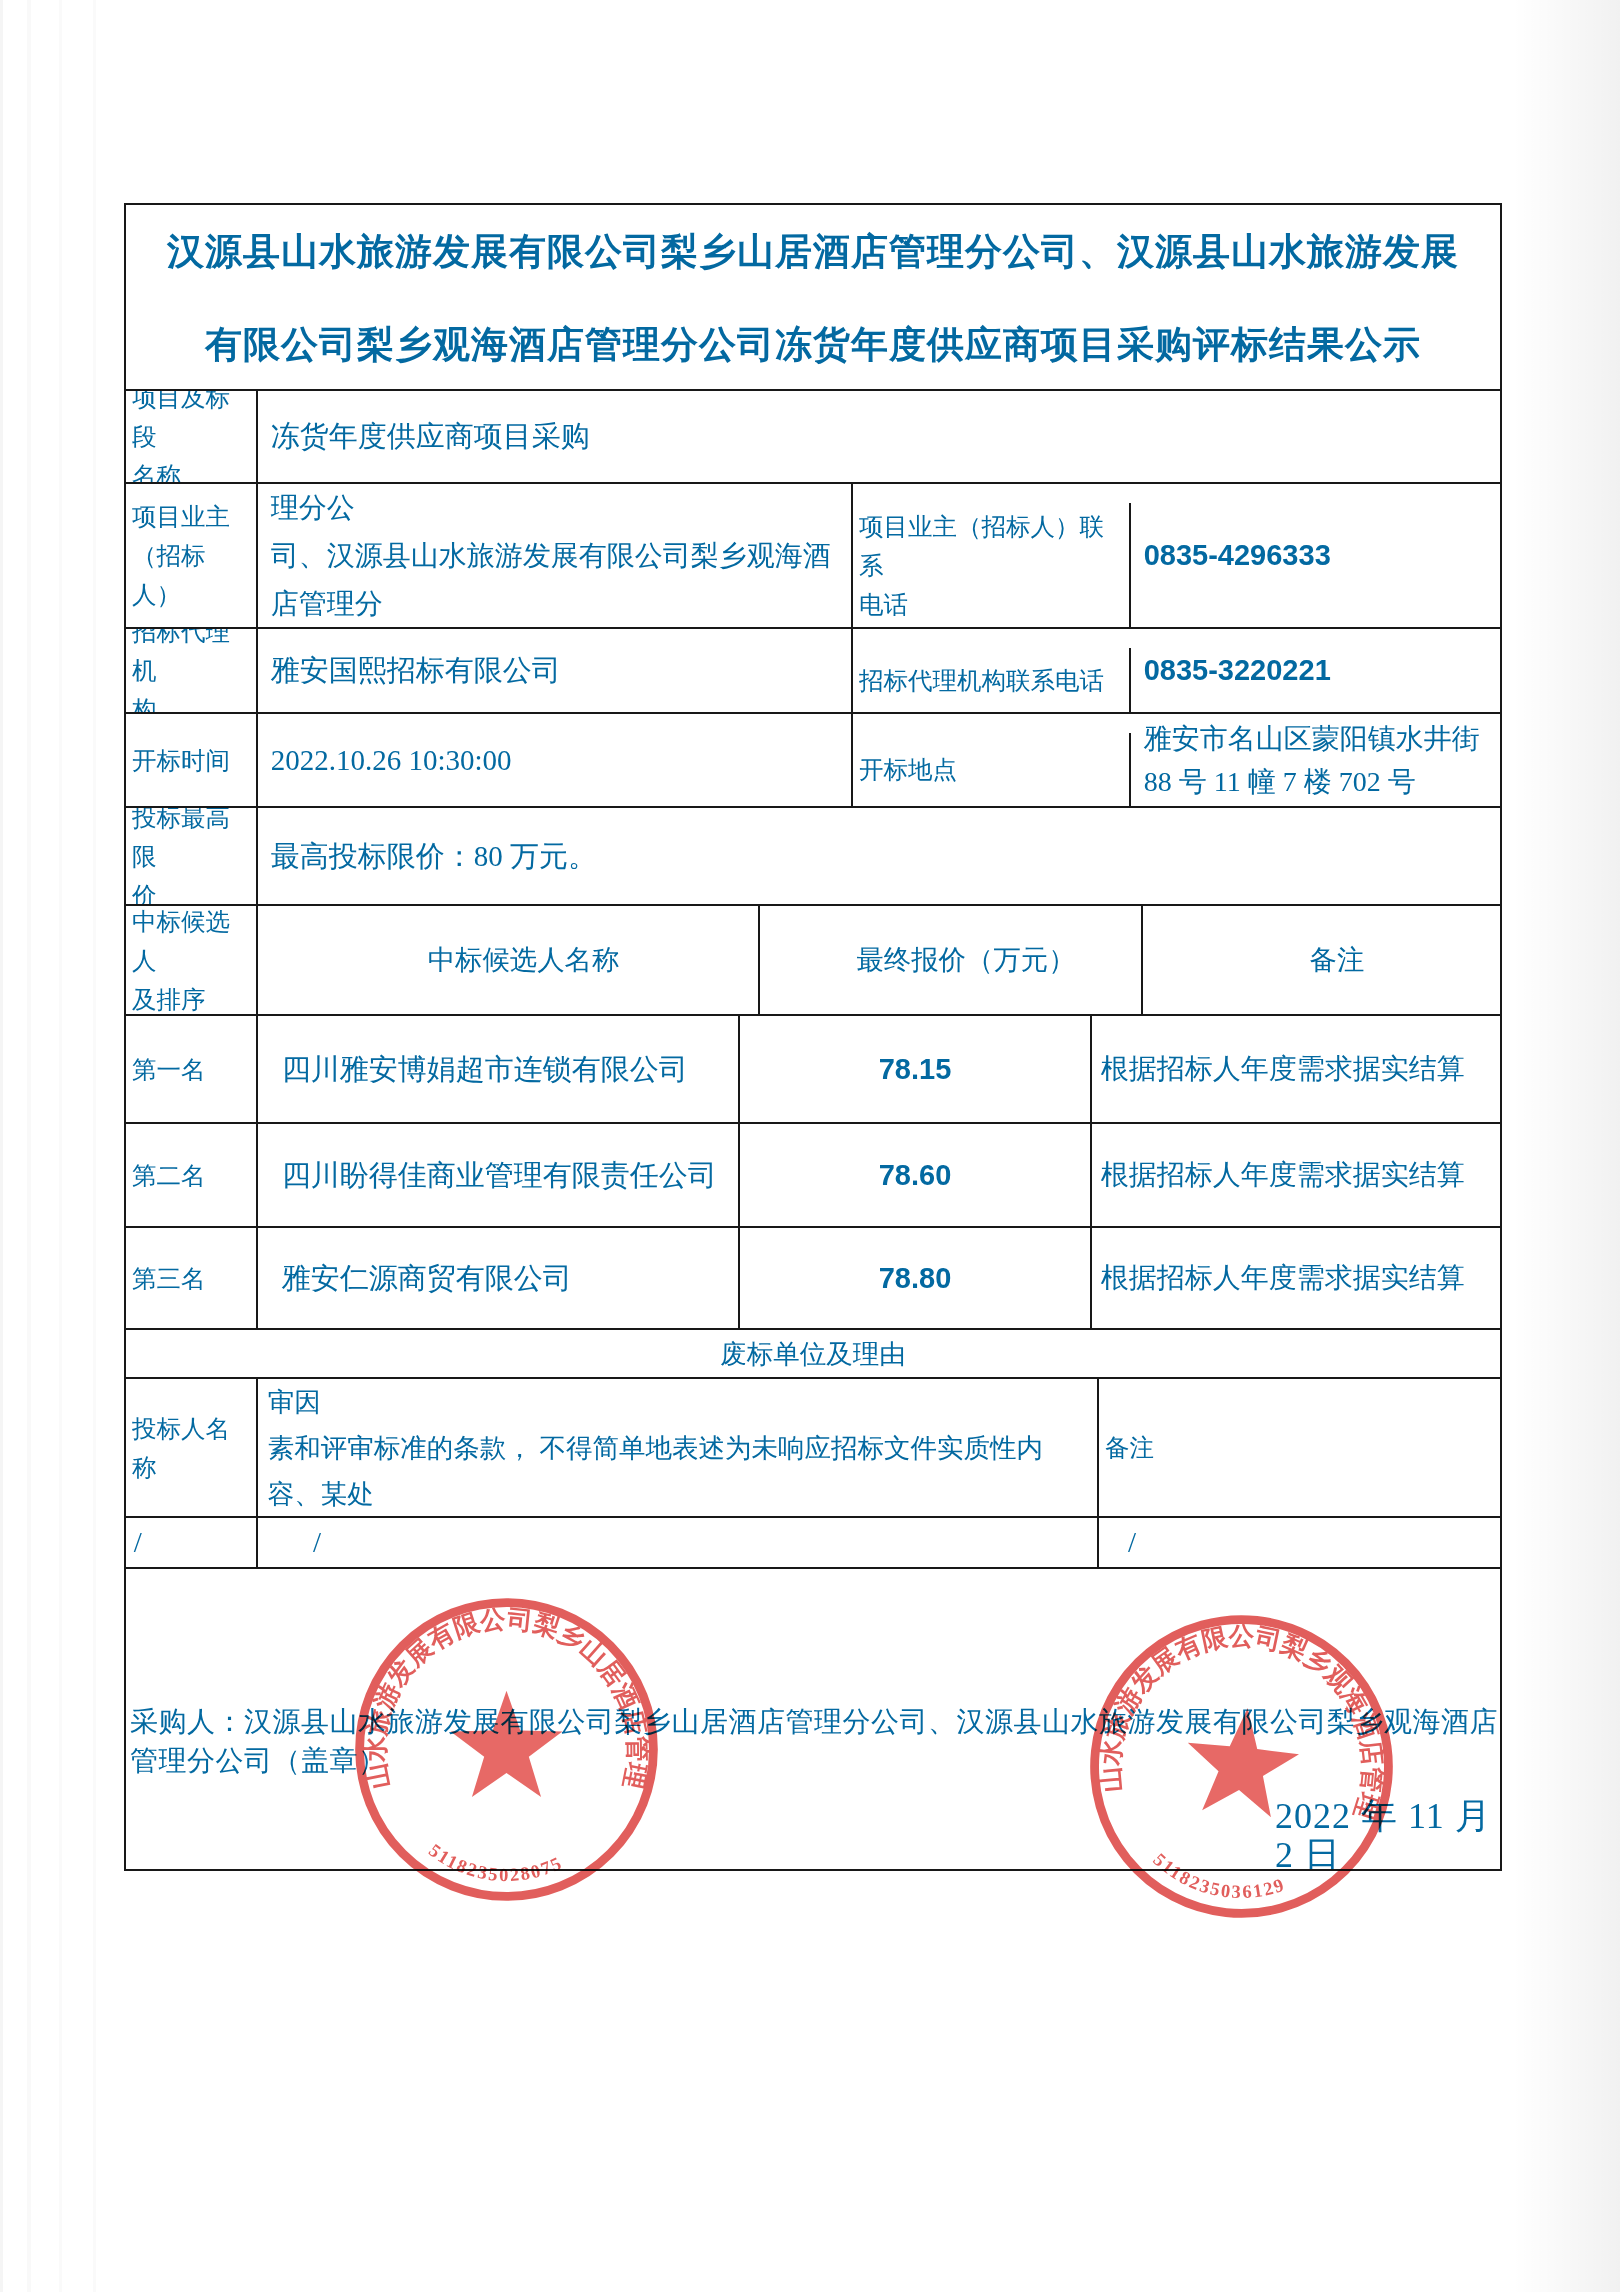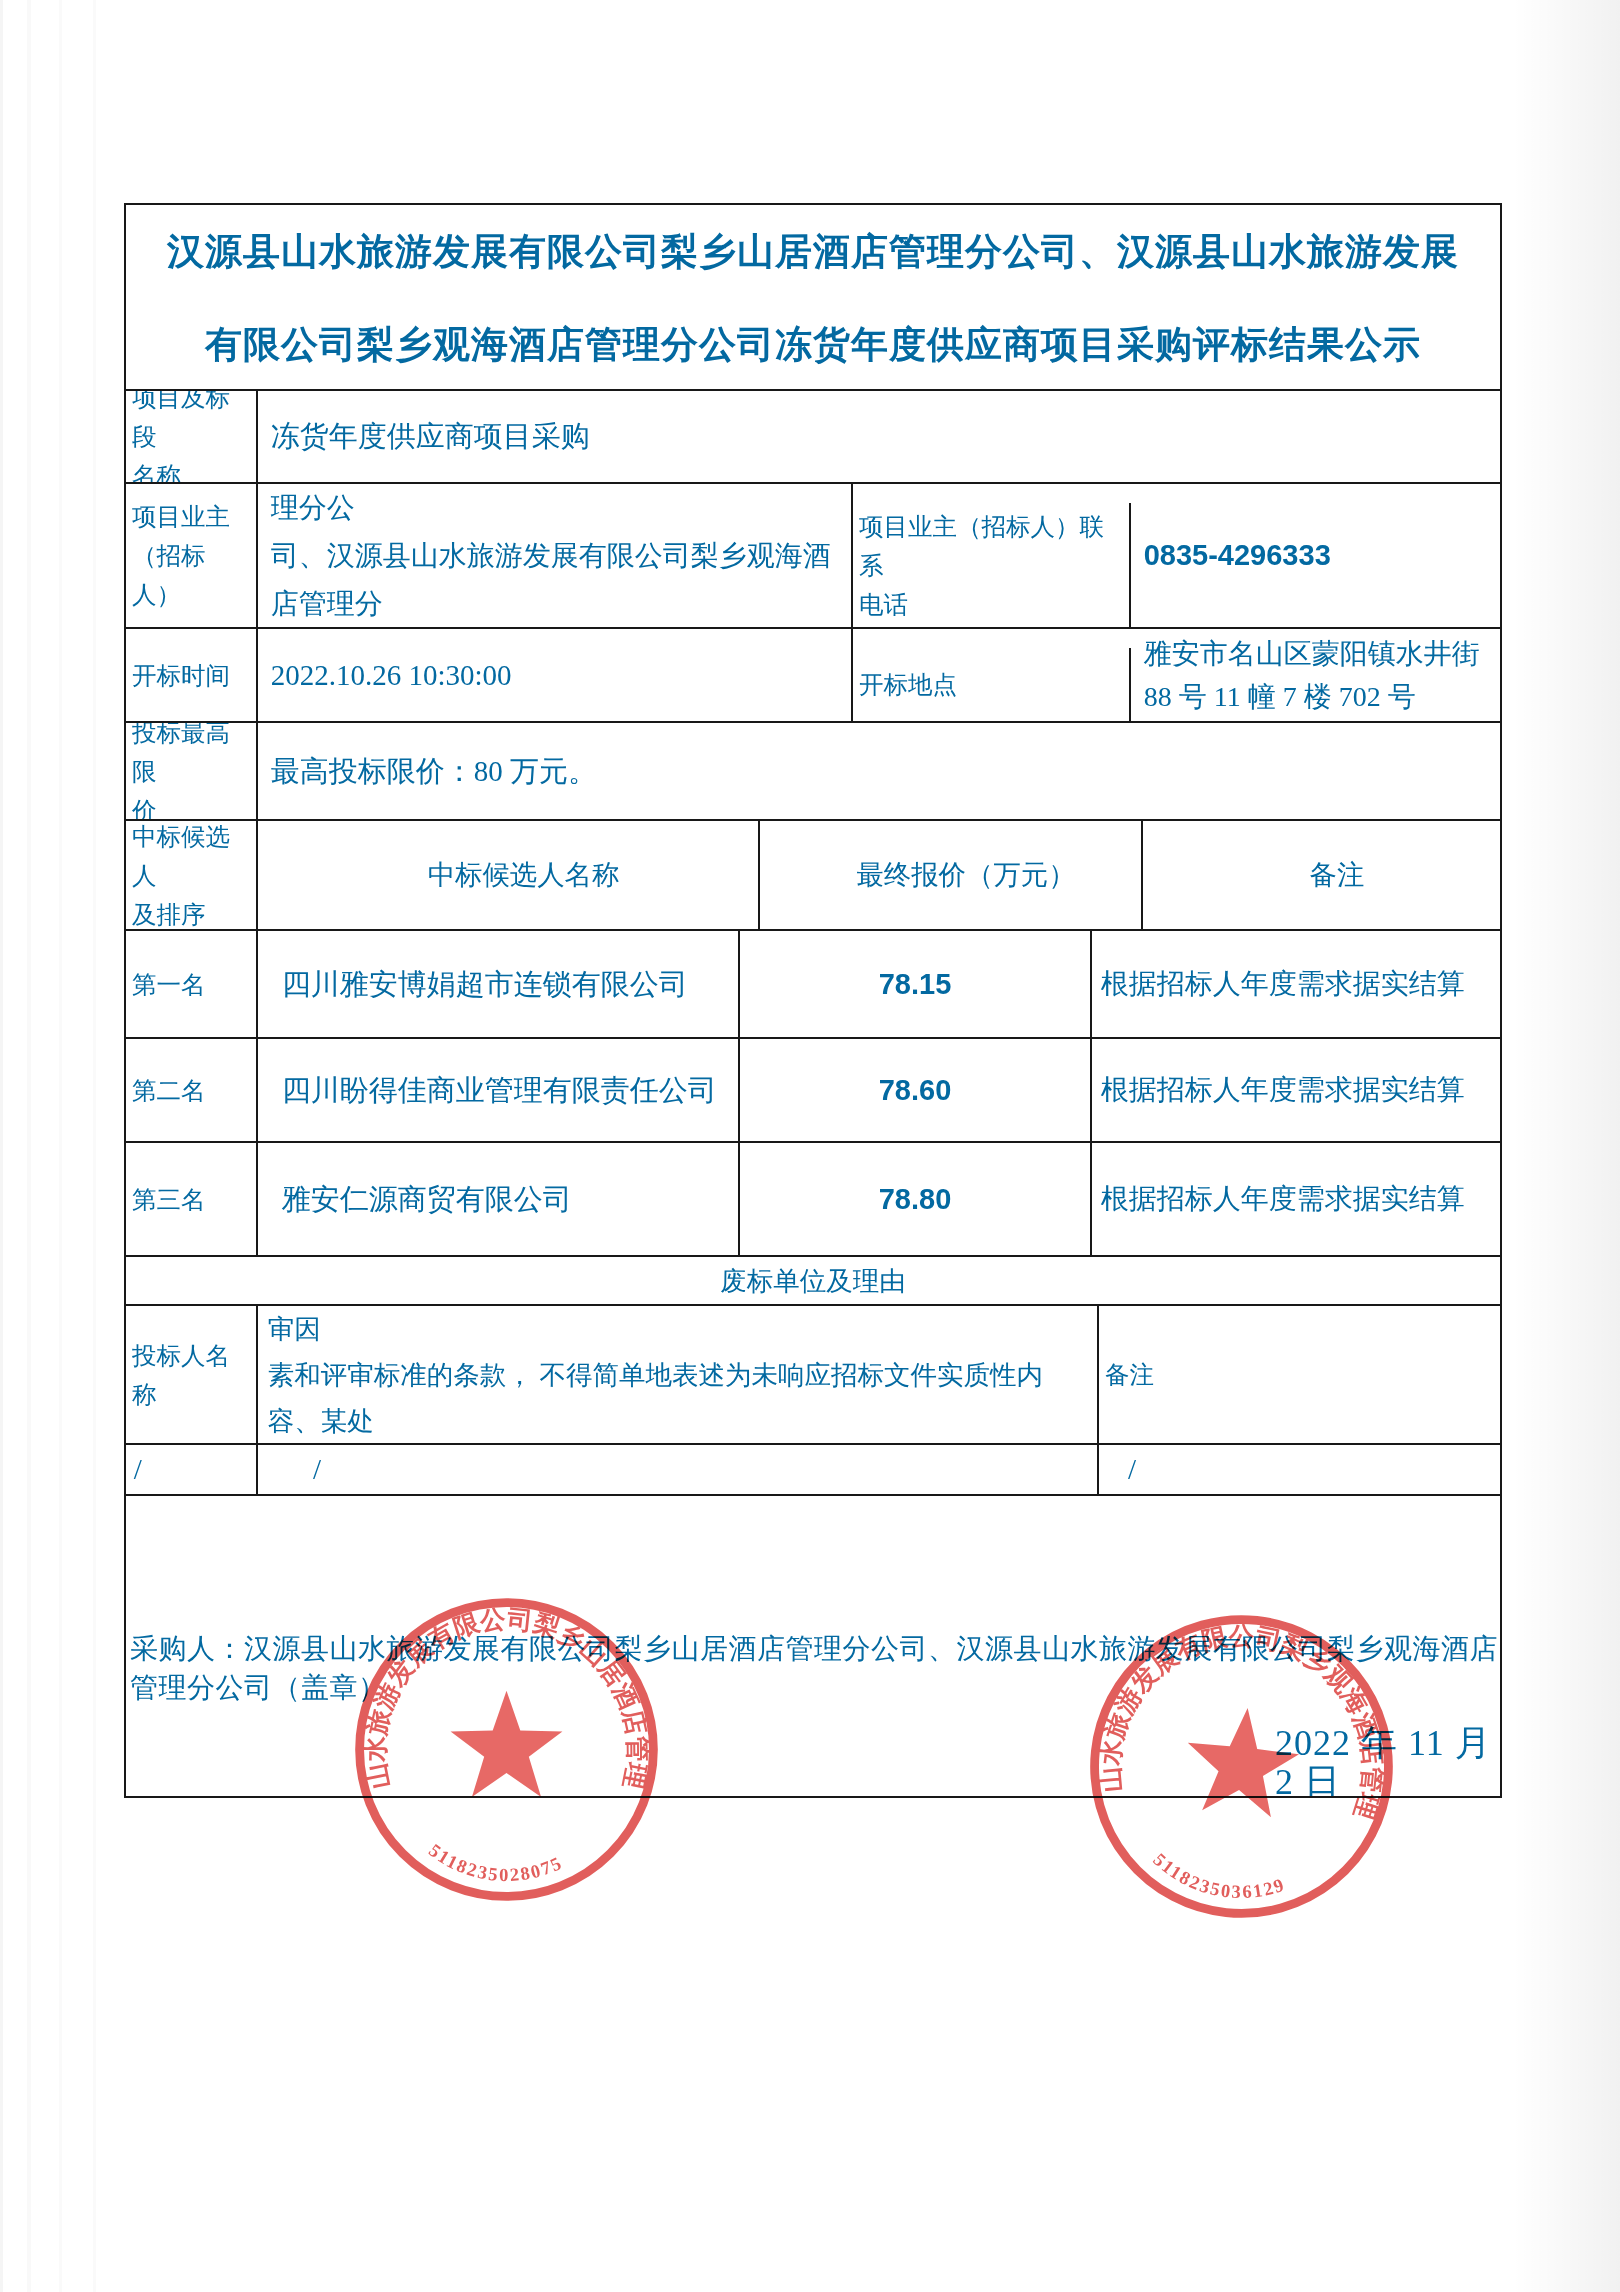--- a/index.html
+++ b/index.html
@@ -52,21 +52,21 @@
   .row-r2{height:145px;}
   .row-r2 .owner-text{font-size:28px;line-height:48px;}
   .row-r3{height:85px;}
   .row-r4{height:94px;}
   .row-r4 .place-text{font-size:28px;line-height:43px;}
   .row-r5{height:98px;}
   .row-h6{height:110px;gap:31px;}
   .row-h6 .hd{font-size:27.4px;}
   .row-c{height:108px;}
   .row-c2{height:104px;}
-  .row-c3{height:114px;}
+  .row-c3{height:102px;}
   .cand-name{font-size:29px;margin-left:11px;}
   .cand-note{font-size:28px;padding-left:8.8px;}
   .price-cell{justify-content:center;}
   .row-rj{height:49px;justify-content:flex-end;}
   .row-rj .td{width:100%;font-size:26.5px;}
   .row-rh{height:139px;}
   .row-rh .reason{font-size:26.5px;line-height:46px;padding:3.9px 5.9px 3.9px 9.8px;}
   .row-rr{height:51px;}
   .slash{font-size:29px;}
   .pad8{padding-left:7.8px;}
@@ -108,20 +108,27 @@
       <div class="td w-label label-cell">项目业主
 （招标人）</div>
       <div class="td w-owner-val value-cell owner-text">汉源县山水旅游发展有限公司梨乡山居酒店管理分公
 司、汉源县山水旅游发展有限公司梨乡观海酒店管理分
 公司</div>
       <div class="td w-phone-label label-cell">项目业主（招标人）联系
 电话</div>
       <div class="td w-rest value-cell num-bold">0835-4296333</div>
     </div>
 
+    <div class="tr row-r3">
+      <div class="td w-label label-cell">招标代理机
+构</div>
+      <div class="td w-owner-val value-cell">雅安国熙招标有限公司</div>
+      <div class="td w-phone-label label-cell">招标代理机构联系电话</div>
+      <div class="td w-rest value-cell num-bold">0835-3220221</div>
+    </div>
 
     <div class="tr row-r4">
       <div class="td w-label label-cell">开标时间</div>
       <div class="td w-owner-val value-cell">2022.10.26  10:30:00</div>
       <div class="td w-phone-label label-cell">开标地点</div>
       <div class="td w-rest value-cell place-text">雅安市名山区蒙阳镇水井街
 88 号 11 幢 7 楼 702 号</div>
     </div>
 
     <div class="tr row-r5">

